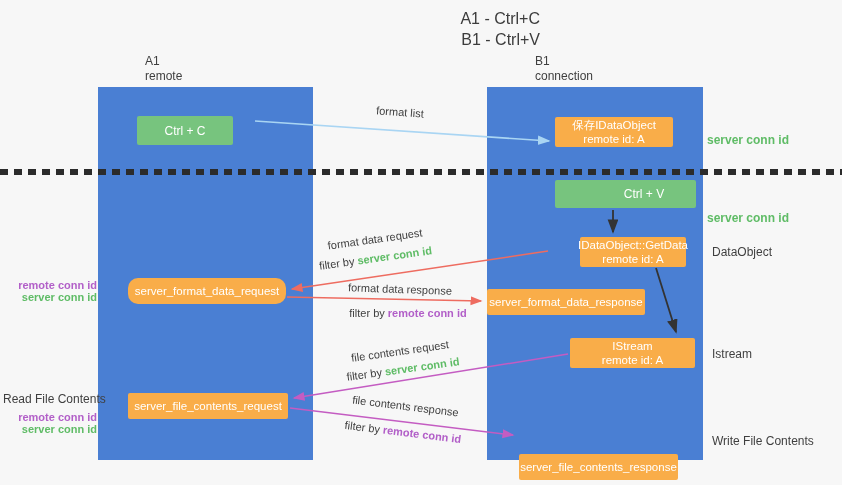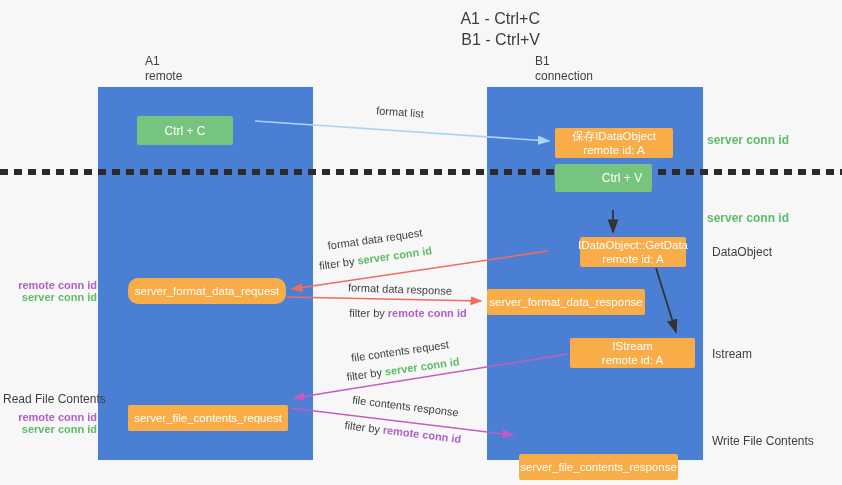--- a/index.html
+++ b/index.html
@@ -82,26 +82,26 @@
     <line x1="548" y1="251" x2="292" y2="289" stroke="#ee6c60" stroke-width="1.5" marker-end="url(#m-red)"></line>
     <line x1="287" y1="297" x2="481" y2="301" stroke="#ee6c60" stroke-width="1.5" marker-end="url(#m-red)"></line>
     <line x1="568" y1="354" x2="294" y2="398" stroke="#c45cc2" stroke-width="1.5" marker-end="url(#m-magenta)"></line>
     <line x1="290" y1="408" x2="513" y2="435" stroke="#c45cc2" stroke-width="1.5" marker-end="url(#m-magenta)"></line>
   </svg>
 
   <div class="abs node green" style="left:137px; top:104px; width:96px; height:29px;margin-top:12px;">
     <div>Ctrl + C</div>
   </div>
 
-  <div class="abs node orange" style="left:555px; top:128px; width:118px; height:30px;">
+  <div class="abs node orange" style="left:555px; top:117px; width:118px; height:30px;">
     <div>保存IDataObject</div>
     <div>remote id: A</div>
   </div>
 
-  <div class="abs node green" style="left:555px; top:164px; width:97px; height:28px;padding-left:37px;">
+  <div class="abs node green" style="left:555px; top:180px; width:141px; height:28px;padding-left:37px;">
     <div>Ctrl + V</div>
   </div>
 
   <div class="abs node orange" style="left:580px; top:237px; width:106px; height:30px;">
     <div>IDataObject::GetData</div>
     <div>remote id: A</div>
   </div>
 
   <div class="abs node orange" style="left:128px; top:278px; width:158px; height:26px;border-radius:10px;">
     <div>server_format_data_request</div>
@@ -109,21 +109,21 @@
 
   <div class="abs node orange" style="left:487px; top:289px; width:158px; height:26px;">
     <div>server_format_data_response</div>
   </div>
 
   <div class="abs node orange" style="left:570px; top:338px; width:125px; height:30px;">
     <div>IStream</div>
     <div>remote id: A</div>
   </div>
 
-  <div class="abs node orange" style="left:128px; top:405px; width:160px; height:26px;">
+  <div class="abs node orange" style="left:128px; top:393px; width:160px; height:26px;">
     <div>server_file_contents_request</div>
   </div>
 
   <div class="abs node orange" style="left:519px; top:426px; width:159px; height:26px;margin-top:28px;">
     <div>server_file_contents_response</div>
   </div>
 
   <div class="abs lbl lbl-center rot-p4" style="left:330px; top:106px; width:140px;">format list</div>
 
   <div class="abs lbl lbl-center rot-n8" style="left:300px; top:233px; width:150px;">format data request</div>

